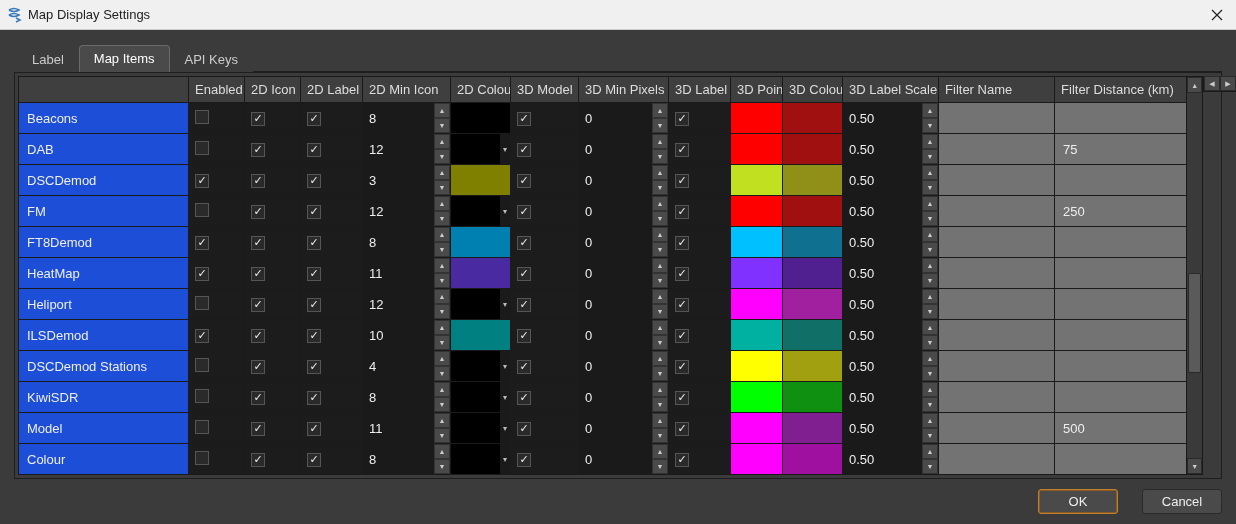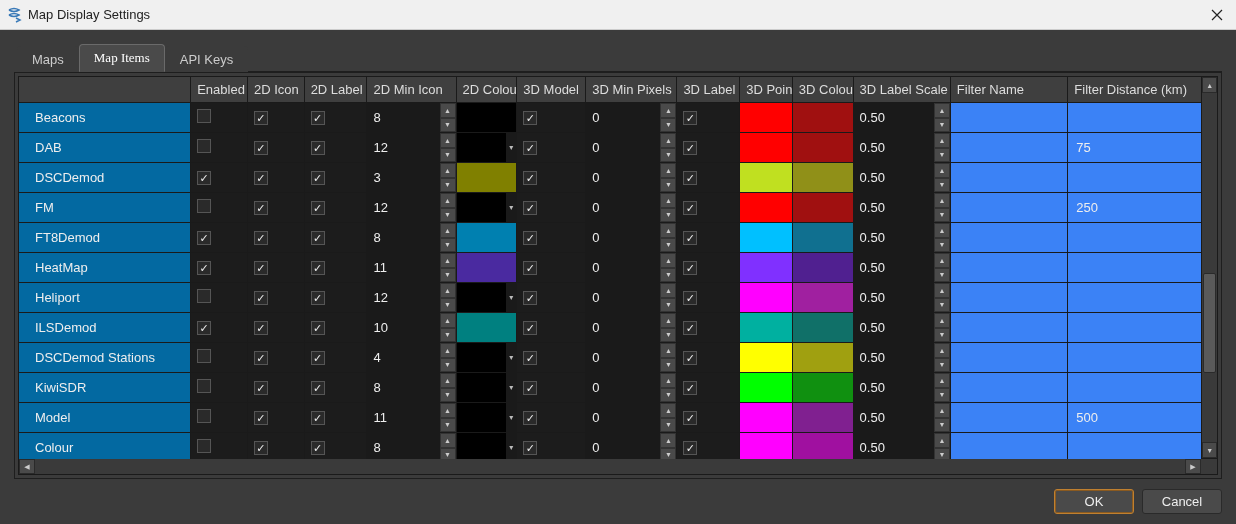--- a/index.html
+++ b/index.html
@@ -62,30 +62,29 @@
     border-radius: 4px 4px 0 0;
     margin-right: 0px;
     position: relative;
     top: 1px;
   }
   .tab.active {
     background: #4a4a4a;
     border: 1px solid #6a6a6a;
     border-bottom: 1px solid #4a4a4a;
     color: #fff;
-    font-family: Liberation Serif, serif;
   }
 
   .panel {
     flex: 1;
     border: 1px solid #1e1e1e;
     background: #3b3b3b;
     padding: 3px;
     display: flex;
-    flex-direction: column;
+    flex-direction: row;
     min-height: 0;
   }
 
   .table-wrap {
     flex: 1;
     display: flex;
     min-height: 0;
   }
 
   table {
@@ -103,22 +102,22 @@
   }
   th {
     background: #3f3f3f;
     color: #ddd;
     font-weight: normal;
     padding: 4px 6px;
     height: 26px;
     white-space: nowrap;
   }
   .rowhdr {
-    background: #0369a1;
-    padding: 4px 16px;
+    background: #1d4ed8;
+    padding: 4px 8px;
     color: #eee;
   }
   td.cell { background: #1c1c1c; }
 
   
   .chk {
     width: 14px; height: 14px;
     border: 1px solid #555;
     background: #2a2a2a;
     display: inline-flex;
@@ -183,21 +182,21 @@
     font-size: 8px;
     cursor: pointer;
   }
 
   .textcell {
     padding: 0 8px;
     color: #eee;
     display: flex;
     align-items: center;
     height: 100%;
-    background: #3b82f6;
+    background: #737373;
   }
 
   .vscroll {
     width: 16px;
     background: #3a3a3a;
     border: 1px solid #1a1a1a;
     border-left: none;
     display: flex;
     flex-direction: column;
   }
@@ -243,21 +242,21 @@
   }
   .hscroll .track { flex: 1; position: relative; }
   .hscroll .corner {
     width: 16px;
     background: #3a3a3a;
   }
 
   .footer {
     display: flex;
     justify-content: flex-end;
-    gap: 8px;
+    gap: 24px;
     padding-top: 10px;
   }
   .btn {
     min-width: 80px;
     padding: 4px 18px;
     background: #4a4a4a;
     color: #eee;
     border: 1px solid #2a2a2a;
     border-radius: 3px;
     cursor: pointer;
@@ -282,21 +281,21 @@
   <span class="close-btn">
     <svg width="12" height="12" viewBox="0 0 12 12">
         <path d="M1 1 L11 11 M11 1 L1 11" stroke="#222" stroke-width="1.2"></path>
       </svg>
   </span>
 </div>
 
 <div class="dialog-body">
 
   <div class="tabbar">
-    <div class="tab">Maps</div>
+    <div class="tab">Label</div>
     <div class="tab active">Map Items</div>
     <div class="tab">API Keys</div>
   </div>
 
   <div class="panel">
     <div class="table-wrap">
       <table>
         <colgroup id="colgroup">
             <col style="width: 170px;">
             <col style="width: 56px;">

